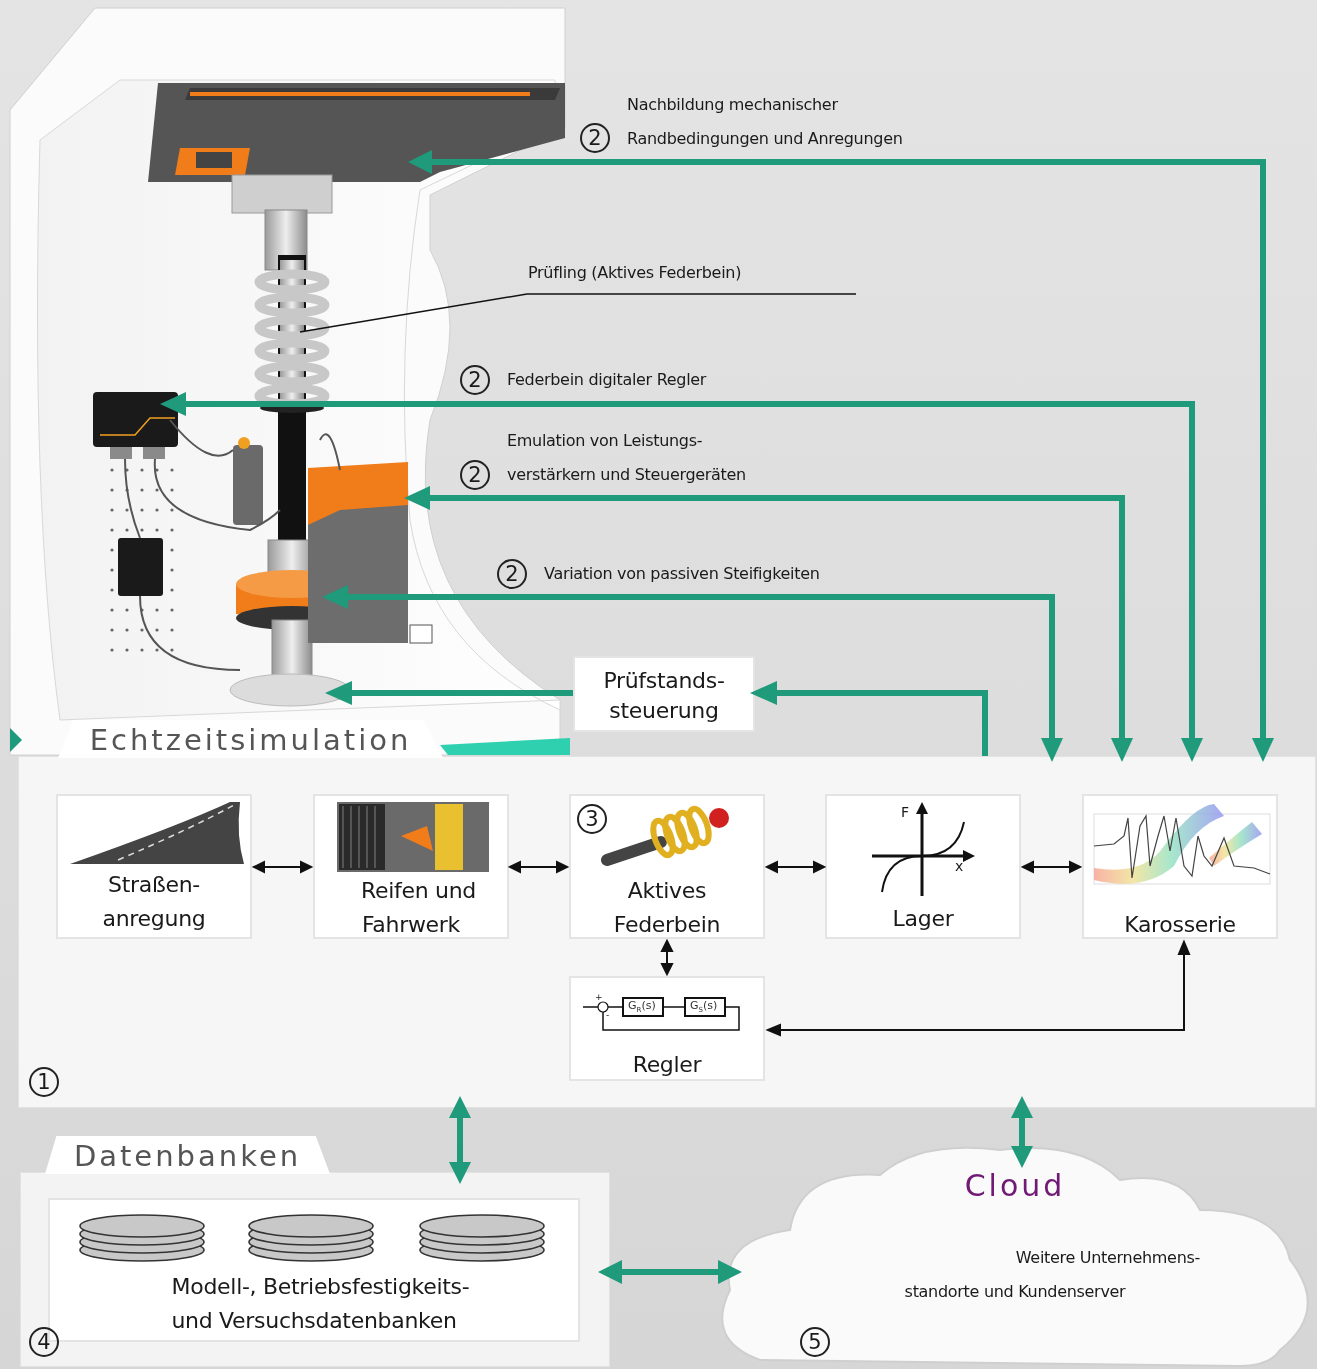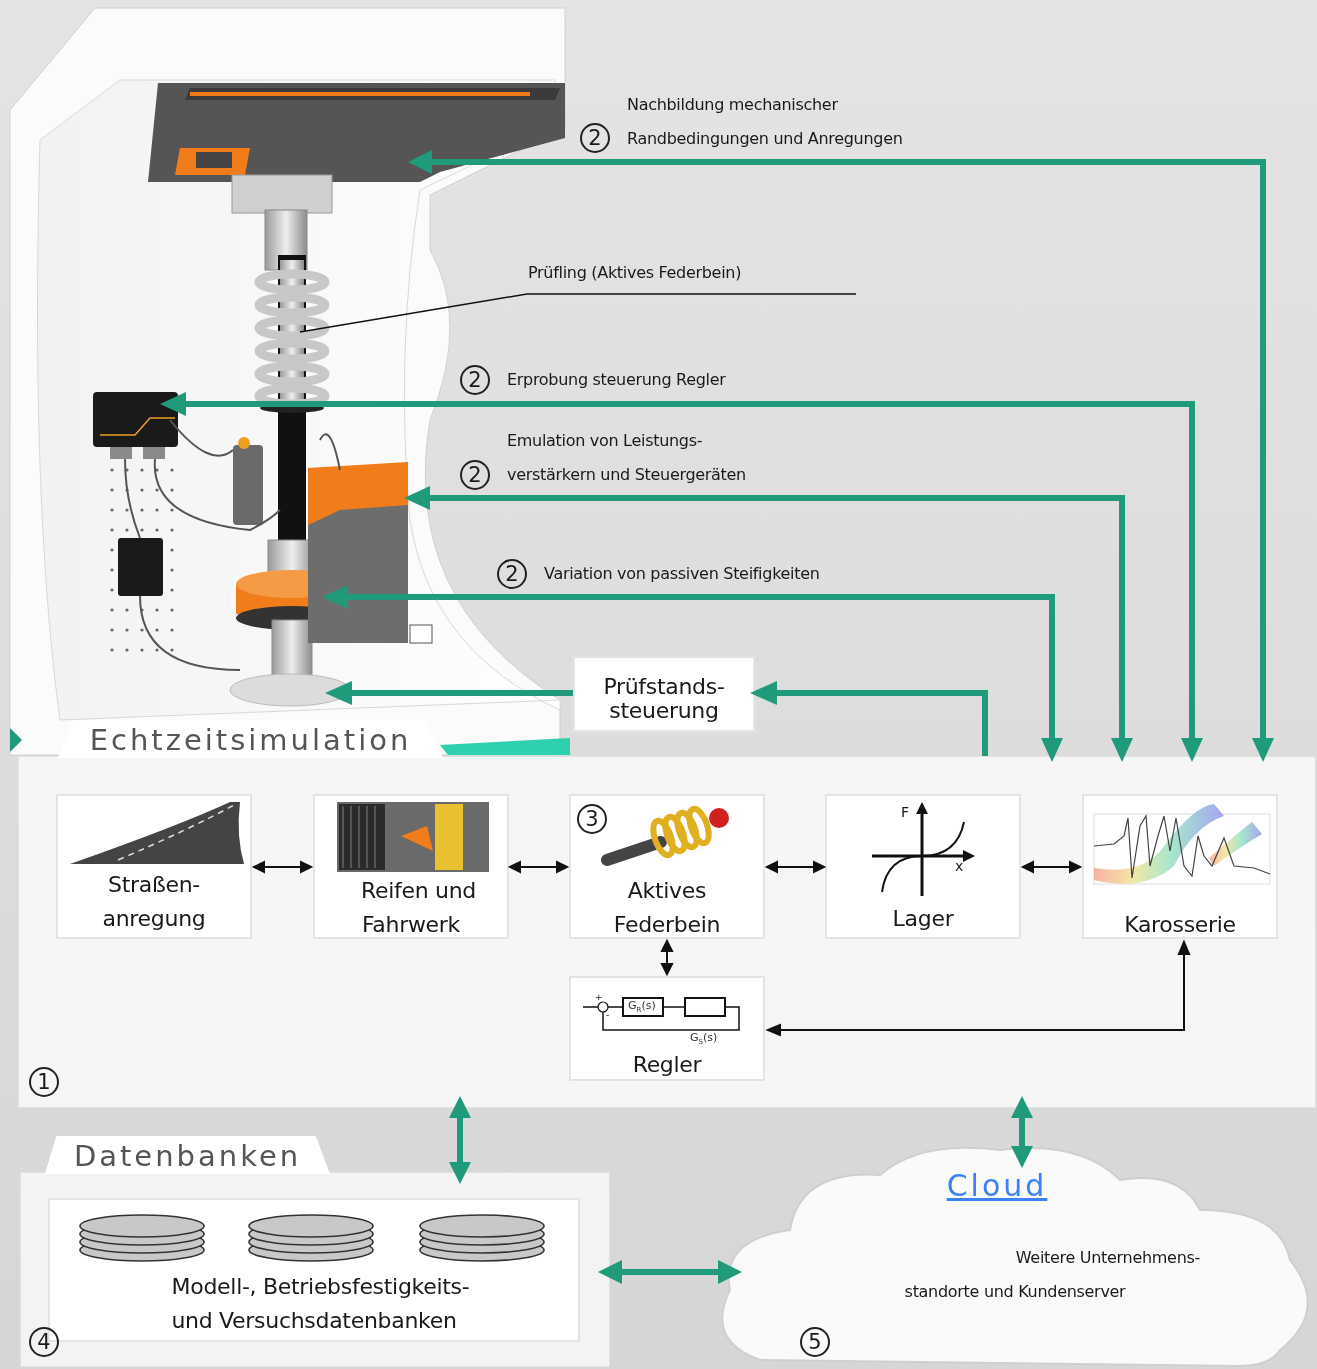--- a/index.html
+++ b/index.html
@@ -149,26 +149,26 @@
         <ellipse cx="482" cy="1242" rx="62" ry="11"></ellipse>
         <ellipse cx="482" cy="1234" rx="62" ry="11"></ellipse>
         <ellipse cx="482" cy="1226" rx="62" ry="11"></ellipse>
     </g>
   </g>
 </svg>
 
 <svg width="1317" height="1369" style="pointer-events:none">
   <path d="M760 1360 Q705 1340 730 1290 Q720 1240 790 1230 Q800 1170 880 1175 Q920 1140 1000 1150 Q1080 1140 1120 1180 Q1180 1170 1200 1210 Q1280 1210 1290 1260 Q1330 1310 1280 1350 Q1270 1366 1240 1366 Z" fill="#fafafa" stroke="#cfcfcf" stroke-width="2"></path>
 </svg>
-<div class="abs" style="left:882px;top:1168px;width:230px;text-align:center;font-size:30px;letter-spacing:3px;color:#3b82f6;text-decoration:underline;">Cloud</div>
+<div class="abs" style="left:900px;top:1168px;width:230px;text-align:center;font-size:30px;letter-spacing:3px;color:#701a75;">Cloud</div>
 <div class="lbl" style="left:830px;top:1241px;width:370px;text-align:right;">Weitere Unternehmens-</div>
 <div class="lbl" style="left:830px;top:1275px;width:370px;text-align:center;">standorte und Kundenserver</div>
 
 <div class="box" style="left:573px;top:656px;width:182px;height:76px;">
-  <div class="t" style="top:12px;">Prüfstands-</div>
+  <div class="t" style="top:6px;">Prüfstands-</div>
   <div class="t" style="top:36px;">steuerung</div>
 </div>
 
 <div class="box" style="left:56px;top:794px;width:196px;height:145px;">
   <svg width="196" height="80" style="left:0;top:0">
     <path d="M12 68 Q120 30 172 6 L182 6 Q178 40 186 68 Z" fill="#444"></path>
     <path d="M60 64 Q130 34 178 8" stroke="#ddd" stroke-width="1.5" stroke-dasharray="6 5" fill="none"></path>
   </svg>
   <div class="t" style="top:72px;">Straßen-</div>
   <div class="t" style="top:106px;">anregung</div>
@@ -243,21 +243,21 @@
   <svg width="196" height="60" style="left:0;top:0">
     <line x1="12" y1="29" x2="27" y2="29" stroke="#111" stroke-width="1.5"></line>
     <circle cx="32" cy="29" r="5" fill="#fff" stroke="#111" stroke-width="1.2"></circle>
     <line x1="37" y1="29" x2="52" y2="29" stroke="#111" stroke-width="1.5"></line>
     <rect x="52" y="20" width="40" height="18" fill="#fff" stroke="#111" stroke-width="2"></rect>
     <line x1="92" y1="29" x2="114" y2="29" stroke="#111" stroke-width="1.5"></line>
     <rect x="114" y="20" width="40" height="18" fill="#fff" stroke="#111" stroke-width="2"></rect>
     <polyline points="154,29 168,29 168,52 32,52 32,34" fill="none" stroke="#111" stroke-width="1.5"></polyline>
   </svg>
   <div class="abs" style="left:57px;top:21px;font-size:11px;color:#333;"><span>G</span><sub style="font-size:7px">R</sub><span>(s)</span></div>
-  <div class="abs" style="left:119px;top:21px;font-size:11px;color:#333;margin-top:32px;"><span>G</span><sub style="font-size:7px">S</sub><span>(s)</span></div>
+  <div class="abs" style="left:119px;top:21px;font-size:11px;color:#333;"><span>G</span><sub style="font-size:7px">S</sub><span>(s)</span></div>
   <div class="abs" style="left:24px;top:14px;font-size:9px;">+</div>
   <div class="abs" style="left:35px;top:32px;font-size:9px;">-</div>
   <div class="t" style="top:70px;">Regler</div>
 </div>
 
 <svg width="1317" height="1369" style="pointer-events:none">
   <g fill="none" stroke="#1f9a7a" stroke-width="6">
     <polyline points="430,162 1263,162 1263,740"></polyline>
     <polyline points="185,404 1192,404 1192,740"></polyline>
     <polyline points="428,498 1122,498 1122,740"></polyline>
@@ -308,21 +308,21 @@
   </g>
 </svg>
 
 <div class="lbl" style="left:627px;top:88px;">Nachbildung mechanischer</div>
 <span class="num abs" style="left:580px;top:123px;">2</span>
 <div class="lbl" style="left:627px;top:122px;">Randbedingungen und Anregungen</div>
 
 <div class="lbl" style="left:528px;top:256px;">Prüfling (Aktives Federbein)</div>
 
 <span class="num abs" style="left:460px;top:365px;">2</span>
-<div class="lbl" style="left:507px;top:363px;">Erprobung steuerung Regler</div>
+<div class="lbl" style="left:507px;top:363px;">Federbein digitaler Regler</div>
 
 <div class="lbl" style="left:507px;top:424px;">Emulation von Leistungs-</div>
 <span class="num abs" style="left:460px;top:460px;">2</span>
 <div class="lbl" style="left:507px;top:458px;">verstärkern und Steuergeräten</div>
 
 <span class="num abs" style="left:497px;top:559px;">2</span>
 <div class="lbl" style="left:544px;top:557px;">Variation von passiven Steifigkeiten</div>
 
 <span class="num abs" style="left:29px;top:1067px;">1</span>
 <span class="num abs" style="left:29px;top:1327px;">4</span>

